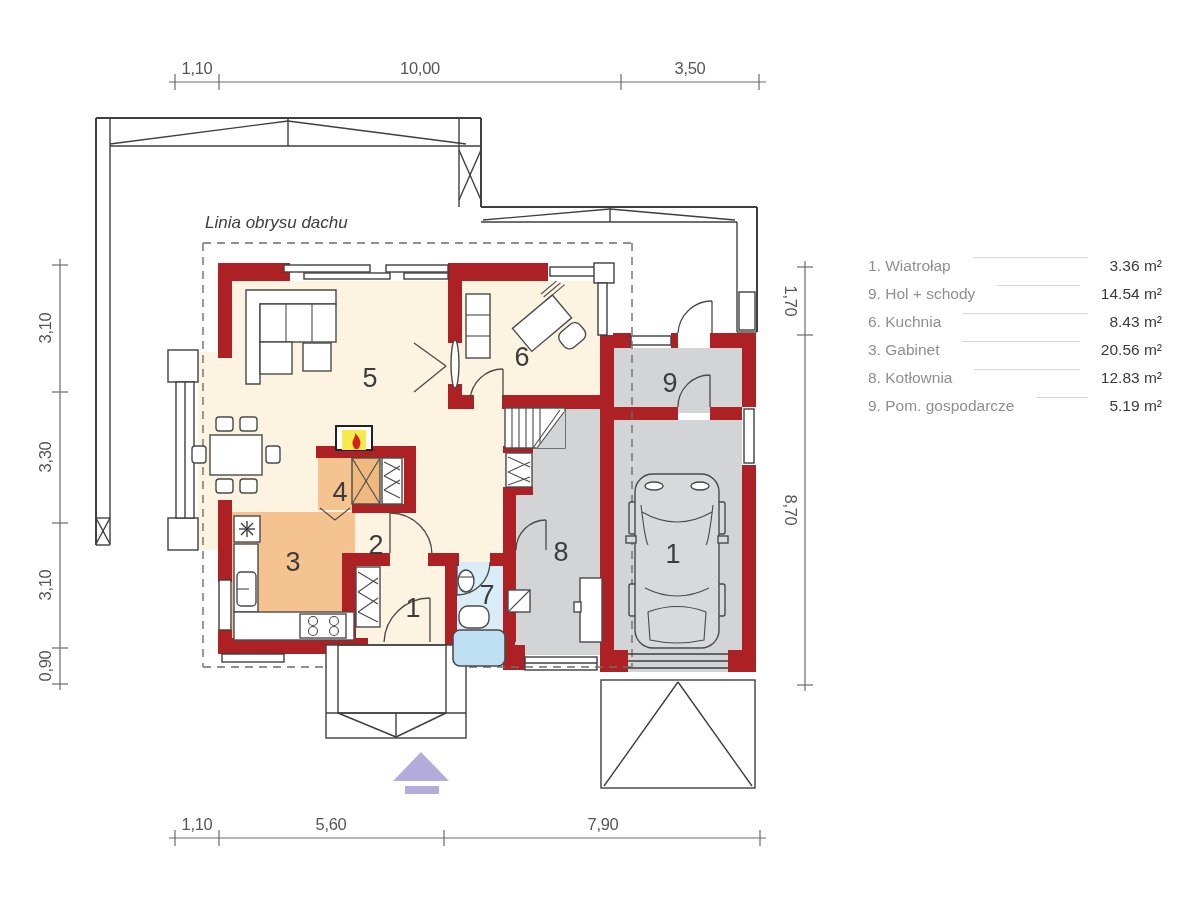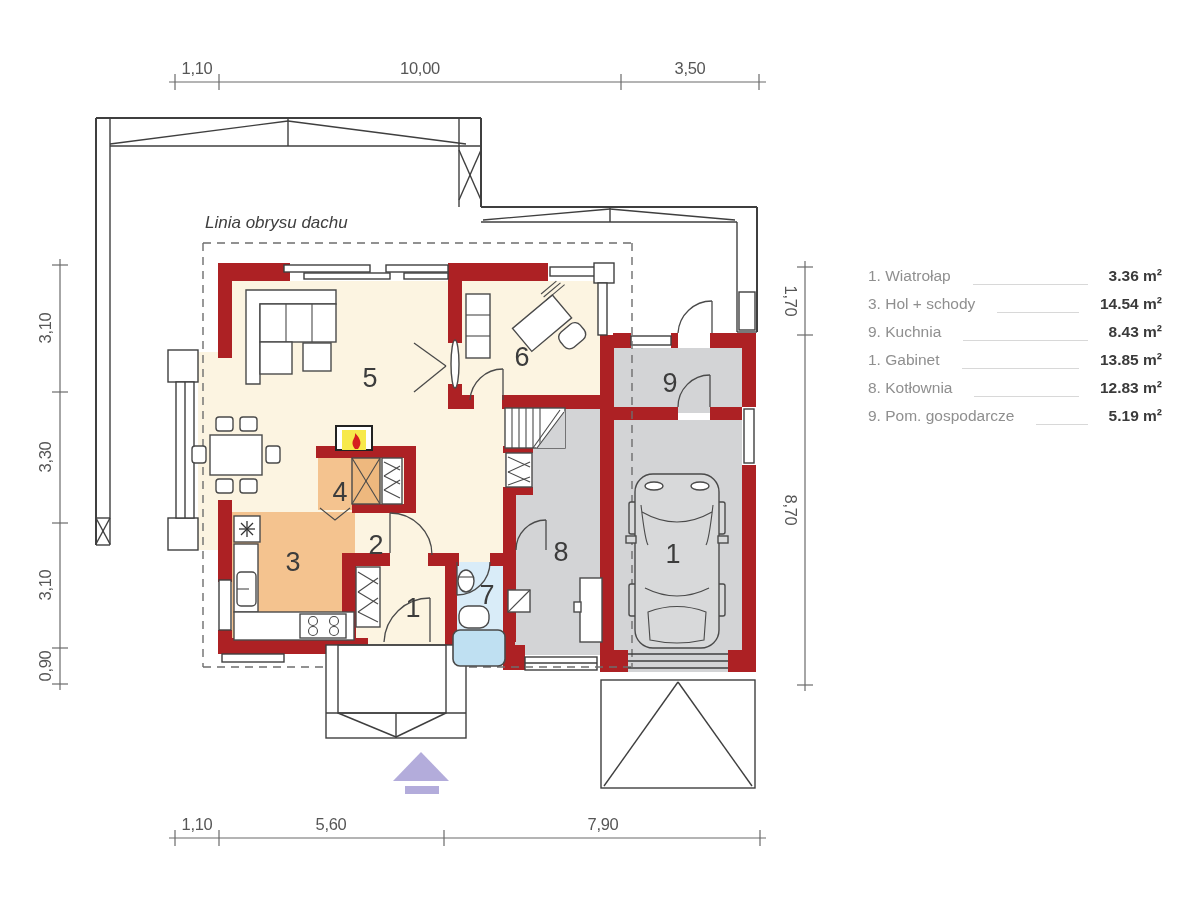--- a/index.html
+++ b/index.html
@@ -22,24 +22,24 @@
   .fline{fill:none;stroke:#4a4a4a;stroke-width:1.1;}
   .door{fill:none;stroke:#4a4a4a;stroke-width:1.3;}
   .dash{fill:none;stroke:#6e6e6e;stroke-width:1.4;stroke-dasharray:8 6;}
   .dim{stroke:#6b6b6b;stroke-width:1.2;}
   .dimtxt{font-family:"Liberation Sans",sans-serif;font-size:16.5px;fill:#565656;letter-spacing:-0.3px;}
   .roomnum{font-family:"Liberation Sans",sans-serif;font-size:27px;fill:#3c3c3c;}
   .note{font-family:"Liberation Sans",sans-serif;font-style:italic;font-size:17px;fill:#3e3e3e;}
 
   
   .legend{position:absolute;left:868px;top:257px;width:294px;}
-  .legend-row{display:flex;align-items:flex-end;height:28px;gap:12px;}
+  .legend-row{display:flex;align-items:flex-start;height:28px;gap:12px;}
   .legend-name{color:#8f8f8f;font-size:15.5px;white-space:nowrap;}
   .legend-leader{flex:1;border-top:1px solid #d8d8d8;margin:0 9px 0 10px;min-width:8px;}
-  .legend-area{color:#3a3a3a;font-weight:bold;font-size:15.5px;white-space:nowrap;}
+  .legend-area{color:#3a3a3a;font-weight:normal;font-size:15.5px;white-space:nowrap;}
 </style>
 </head>
 <body>
 
 <div class="canvas">
 
 <svg class="plan-svg" width="1200" height="900" viewBox="0 0 1200 900">
 
   <g>
     <rect class="flr-cream" x="232" y="281" width="368" height="128"></rect>
@@ -379,33 +379,33 @@
   </g>
 </svg>
 
 <div class="legend">
   <div class="legend-row">
     <span class="legend-name">1. Wiatrołap</span>
     <span class="legend-leader"></span>
     <span class="legend-area">3.36 m²</span>
   </div>
   <div class="legend-row">
-    <span class="legend-name">3. Hol + schody</span>
+    <span class="legend-name">9. Hol + schody</span>
     <span class="legend-leader"></span>
     <span class="legend-area">14.54 m²</span>
   </div>
   <div class="legend-row">
-    <span class="legend-name">9. Kuchnia</span>
+    <span class="legend-name">6. Kuchnia</span>
     <span class="legend-leader"></span>
     <span class="legend-area">8.43 m²</span>
   </div>
   <div class="legend-row">
-    <span class="legend-name">1. Gabinet</span>
-    <span class="legend-leader"></span>
-    <span class="legend-area">13.85 m²</span>
+    <span class="legend-name">3. Gabinet</span>
+    <span class="legend-leader"></span>
+    <span class="legend-area">20.56 m²</span>
   </div>
   <div class="legend-row">
     <span class="legend-name">8. Kotłownia</span>
     <span class="legend-leader"></span>
     <span class="legend-area">12.83 m²</span>
   </div>
   <div class="legend-row">
     <span class="legend-name">9. Pom. gospodarcze</span>
     <span class="legend-leader"></span>
     <span class="legend-area">5.19 m²</span>

